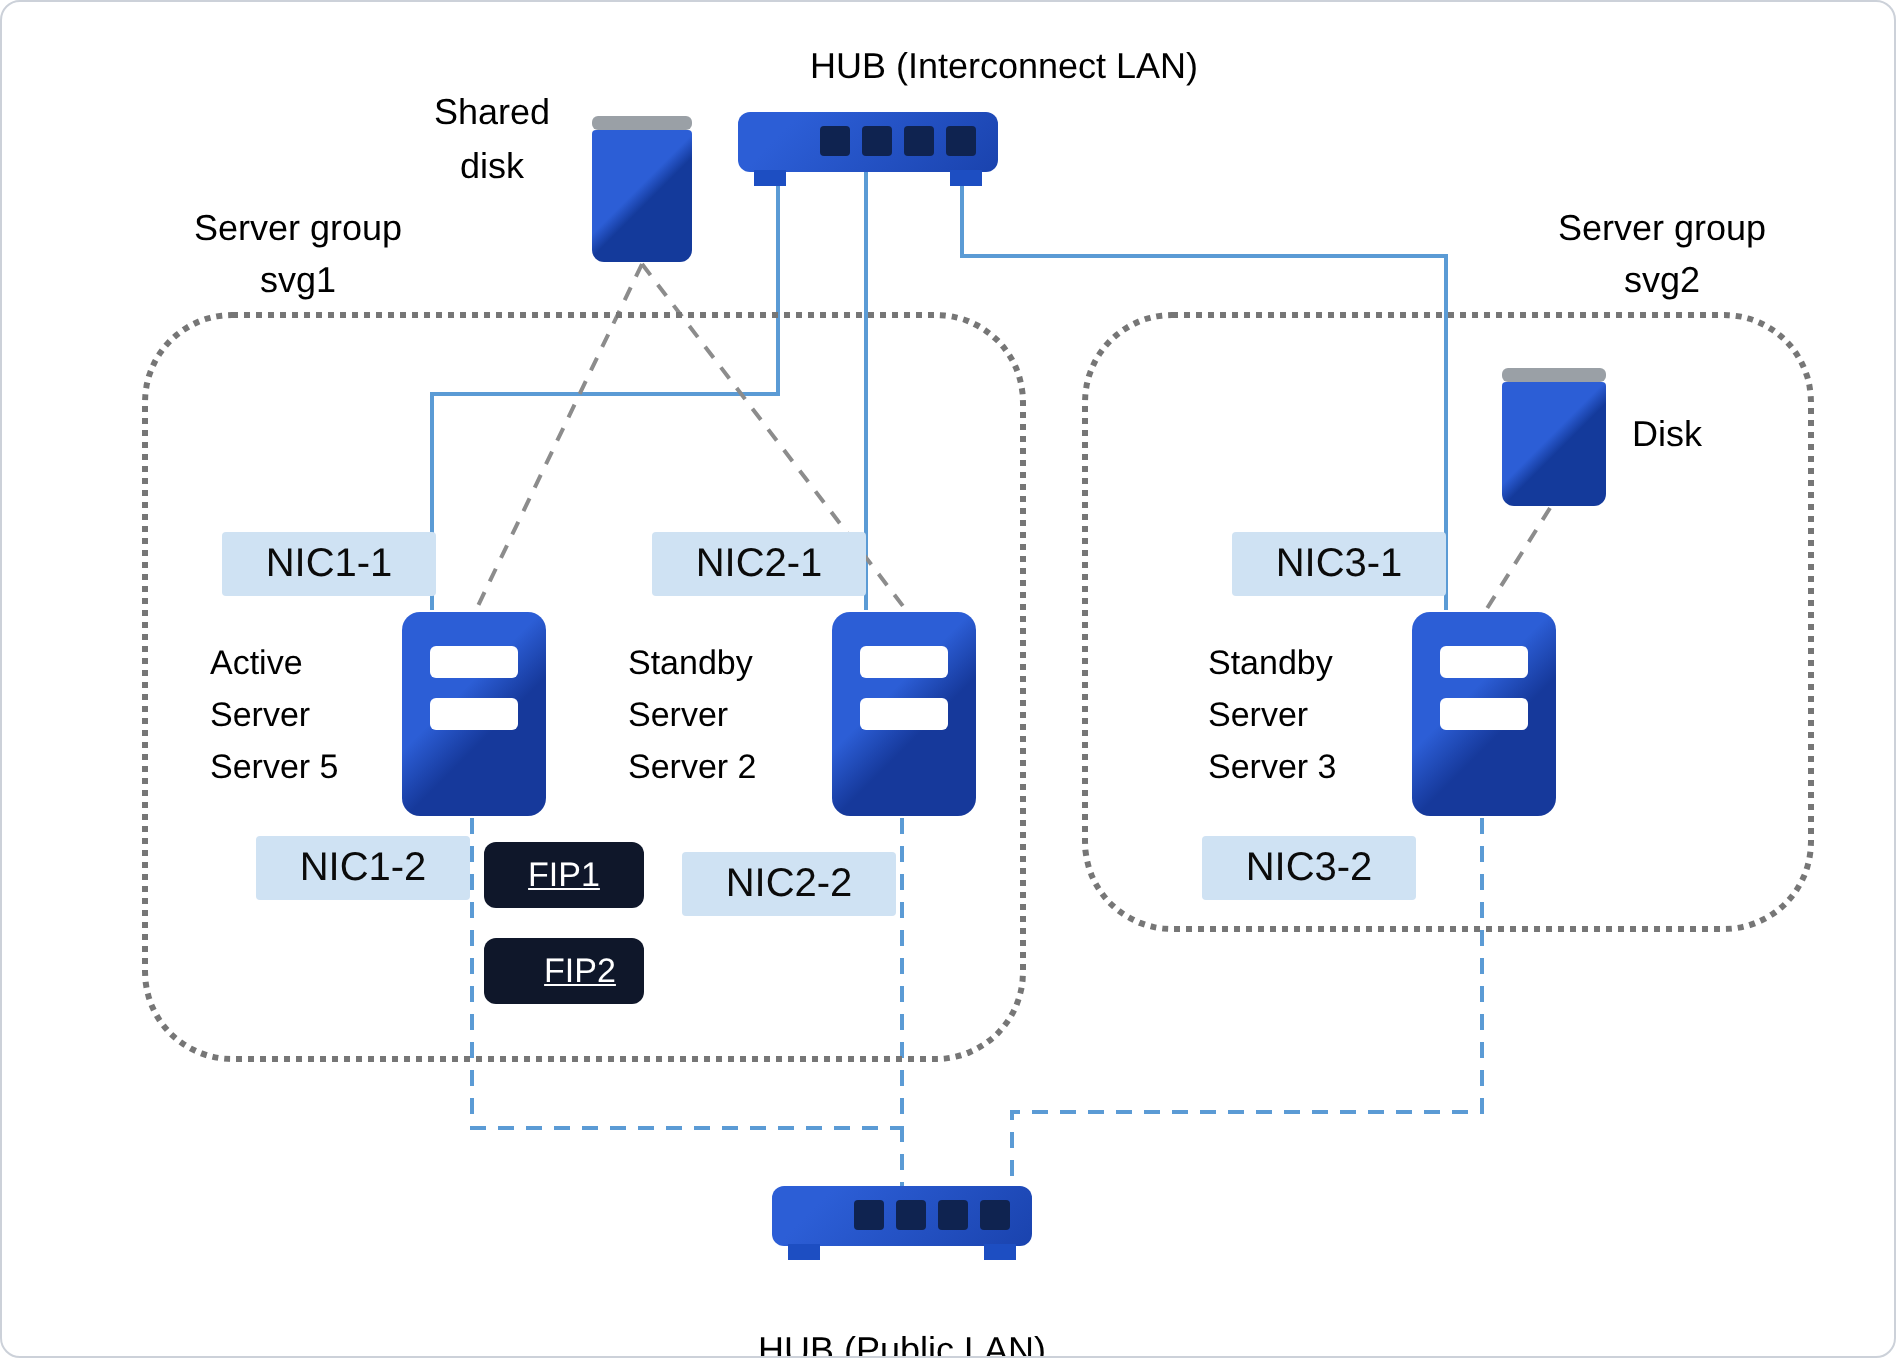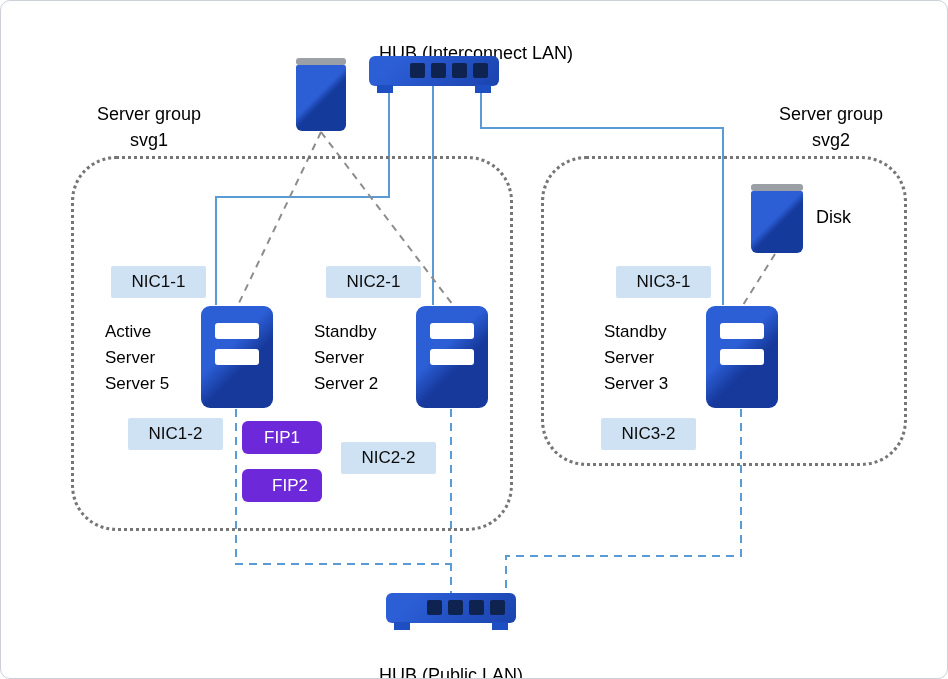--- a/index.html
+++ b/index.html
@@ -17,21 +17,21 @@
   
   .hub { position:absolute; width:130px; height:30px; border-radius:6px;
          background:linear-gradient(135deg,#2c5ed6 20%,#1a43ae 100%); }
   .hub::before, .hub::after { content:""; position:absolute; bottom:-7px;
          width:16px; height:8px; background:#1d4ec2; }
   .hub::before { left:8px; } .hub::after { right:8px; }
   .hub .ports { position:absolute; left:41px; top:7px; display:flex; gap:6px; }
   .port { width:15px; height:15px; background:#0f2350; border-radius:2px; }
   .hub-top { left:368px; top:55px; }
   .hub-bottom { left:385px; top:592px; }
-  .hub-top-label { left:320px; top:19px; width:310px;margin-top:20px; }
+  .hub-top-label { left:346px; top:19px; width:310px; }
   .hub-bottom-label { left:320px; top:641px; width:260px;margin-top:20px; }
 
   
   .disk { position:absolute; }
   .disk .cap { width:100%; height:7px; background:#9aa0a6; border-radius:3px; }
   .disk .body { width:100%; border-radius:2px 2px 6px 6px;
         background:linear-gradient(135deg,#2c5ed6 0%,#2c5ed6 45%,#143a9b 55%,#143a9b 100%); }
   .disk-shared { left:295px; top:57px; width:50px; }
   .disk-shared .body { height:66px; }
   .disk-right { left:750px; top:183px; width:52px; }
@@ -54,31 +54,31 @@
   .server .slot.s-top { top:17px; } .server .slot.s-bot { top:43px; }
   .server-1 { left:200px; top:305px; }
   .server-2 { left:415px; top:305px; }
   .server-3 { left:705px; top:305px; }
   .server-label { font-size:17px; width:96px; }
   .server1-label { left:104px; top:318px; }
   .server2-label { left:313px; top:318px; }
   .server3-label { left:603px; top:318px; }
 
   
-  .nic { position:absolute; width:95px; height:32px; background:#cfe2f3;
-         color:#0b0b0b; font-size:17px; line-height:32px; text-align:center;
+  .nic { position:absolute; width:107px; height:32px; background:#cfe2f3;
+         color:#0b0b0b; font-size:20px; line-height:32px; text-align:center;
          border-radius:2px; }
   .nic11 { left:110px; top:265px; } .nic21 { left:325px; top:265px; }
   .nic31 { left:615px; top:265px; } .nic12 { left:127px; top:417px; }
-  .nic22 { left:340px; top:441px; } .nic32 { left:600px; top:417px; }
+  .nic22 { left:340px; top:425px; } .nic32 { left:600px; top:417px; }
 
   
-  .fip { position:absolute; width:80px; height:33px; background:#6d28d9;
+  .fip { position:absolute; width:80px; height:33px; background:#0f172a;
          color:#fff; font-size:17px; line-height:33px; text-align:center;
-         border-radius:6px; }
+         border-radius:6px;text-decoration:underline; }
   .fip1 { left:241px; top:420px; } .fip2 { left:241px; top:468px;padding-left:16px; }
 </style>
 </head>
 <body>
 
 <div class="canvas">
 
   <svg class="wires" width="948" height="679" viewBox="0 0 948 679">
 
     <path d="M388,84 V196 H215 V304" fill="none" stroke="#5b9bd5" stroke-width="2"></path>
@@ -97,20 +97,22 @@
   <div class="label center hub-top-label">HUB (Interconnect LAN)</div>
   <div class="hub hub-top">
     <div class="ports">
       <div class="port"></div>
       <div class="port"></div>
       <div class="port"></div>
       <div class="port"></div>
     </div>
   </div>
 
+  <div class="label center shared-disk-label">Shared
+disk</div>
   <div class="disk disk-shared">
     <div class="cap"></div>
     <div class="body"></div>
   </div>
 
   <div class="group group-svg1"></div>
   <div class="group group-svg2"></div>
   <div class="label center group1-label">Server group
 svg1</div>
   <div class="label center group2-label">Server group

